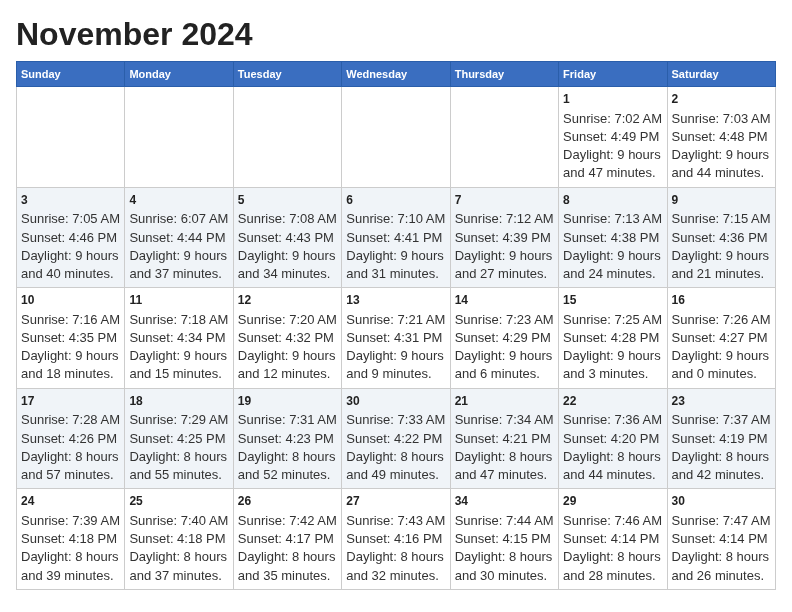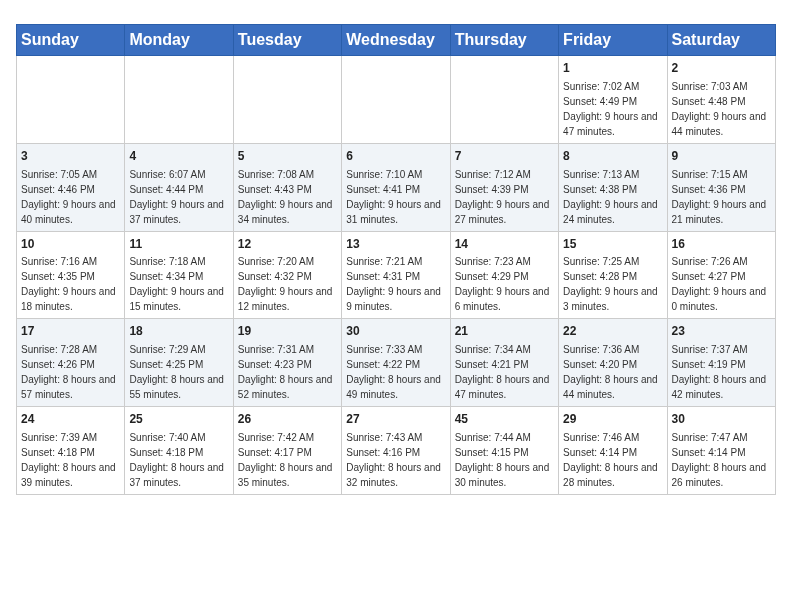--- a/index.html
+++ b/index.html
@@ -52,21 +52,21 @@
       border-collapse: collapse;
       font-size: 11px;
     }
     thead tr {
       background: #3a6ec0;
       color: #fff;
     }
     thead th {
       padding: 6px 4px;
       text-align: left;
-      font-size: 16px;
+      font-size: 11px;
       font-weight: bold;
       border: 1px solid #2a5eaa;
     }
     tbody tr {
       vertical-align: top;
     }
     tbody tr:nth-child(odd) {
       background: #fff;
     }
     tbody tr:nth-child(even) {
@@ -82,31 +82,32 @@
       line-height: 1.4;
     }
     .day-num {
       font-weight: bold;
       font-size: 12px;
       display: block;
       margin-bottom: 2px;
     }
     .day-info {
       color: #333;
-      font-size: 10px;
+      font-size: 13px;
     }
     .empty-cell {
       background: #fff;
     }
   </style>
 </head>
 <body>
 
 <div class="header">
   <div class="title-block">
+    <h1>November 2024</h1>
   </div>
 </div>
 
 <table>
   <thead>
     <tr>
     <th>Sunday</th>
         <th>Monday</th>
         <th>Tuesday</th>
         <th>Wednesday</th>
@@ -204,21 +205,21 @@
 Daylight: 8 hours and 39 minutes.</span></td>
         <td><span class="day-num">25</span><span class="day-info" style="white-space: pre-line;">Sunrise: 7:40 AM
 Sunset: 4:18 PM
 Daylight: 8 hours and 37 minutes.</span></td>
         <td><span class="day-num">26</span><span class="day-info" style="white-space: pre-line;">Sunrise: 7:42 AM
 Sunset: 4:17 PM
 Daylight: 8 hours and 35 minutes.</span></td>
         <td><span class="day-num">27</span><span class="day-info" style="white-space: pre-line; margin-top: 23px;">Sunrise: 7:43 AM
 Sunset: 4:16 PM
 Daylight: 8 hours and 32 minutes.</span></td>
-        <td><span class="day-num">45</span><span class="day-info" style="white-space: pre-line;">Sunrise: 7:44 AM
+        <td><span class="day-num">34</span><span class="day-info" style="white-space: pre-line;">Sunrise: 7:44 AM
 Sunset: 4:15 PM
 Daylight: 8 hours and 30 minutes.</span></td>
         <td><span class="day-num">29</span><span class="day-info" style="white-space: pre-line; margin-top: 47px;">Sunrise: 7:46 AM
 Sunset: 4:14 PM
 Daylight: 8 hours and 28 minutes.</span></td>
         <td><span class="day-num">30</span><span class="day-info" style="white-space: pre-line;">Sunrise: 7:47 AM
 Sunset: 4:14 PM
 Daylight: 8 hours and 26 minutes.</span></td>
       </tr>
     </tbody>

